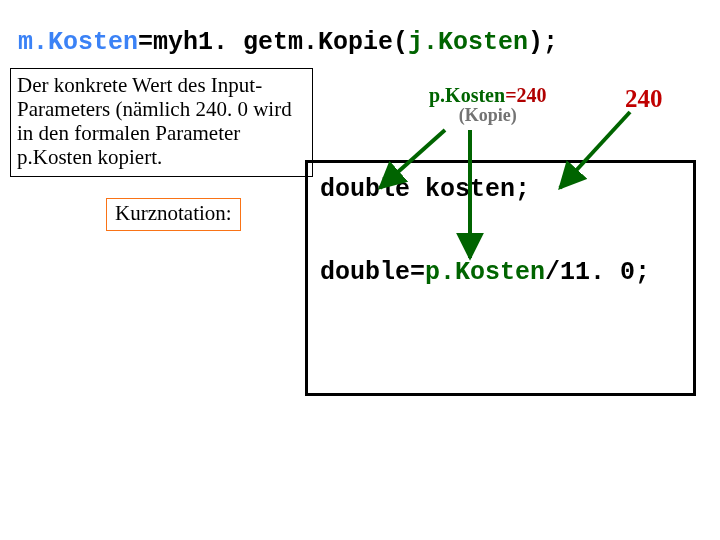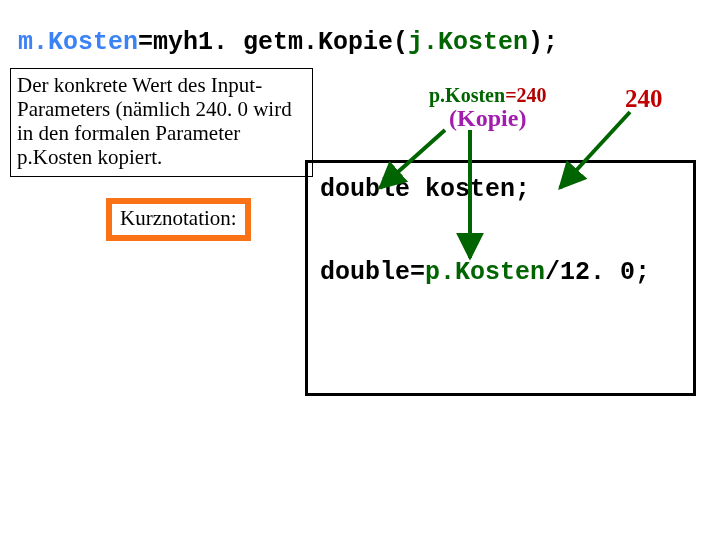--- a/index.html
+++ b/index.html
@@ -35,41 +35,41 @@
     font-family: "Times New Roman", serif;
     font-size: 21px;
     line-height: 1.15;
     background: #fff;
   }
 
   .kurz-box {
     position: absolute;
     top: 198px;
     left: 106px;
-    border: 6px solid #f97316;
+    border: 1px solid #f97316;
     padding: 2px 8px 4px 8px;
     font-family: "Times New Roman", serif;
     font-size: 21px;
     background: #fff;
   }
 
   .pkosten-label {
     position: absolute;
     top: 85px;
     left: 400px;
     font-family: "Comic Sans MS", cursive;
     font-weight: bold;
     font-size: 20px;
     color: #006400;
     text-align: center;
     line-height: 1.05;
     margin-left: 29px;
   }
   .pkosten-label .eqred { color: #b00000; }
-  .pkosten-label .sub { color: #a21caf; font-size: 24px; display: block; }
+  .pkosten-label .sub { color: #737373; font-size: 18px; display: block; }
 
   .val240 {
     position: absolute;
     top: 85px;
     left: 625px;
     font-family: "Comic Sans MS", cursive;
     font-weight: bold;
     font-size: 25px;
     color: #c00000;
   }
@@ -125,21 +125,21 @@
   <span class="sub">(Kopie)</span>
 </div>
 
 <div class="val240">
   <span>240</span>
 </div>
 
 <div class="codebox">
   <div class="line l1">double kosten;</div>
   <div class="line l2">
-    <span>double=</span><span class="green">p.Kosten</span><span>/12. 0;</span>
+    <span>double=</span><span class="green">p.Kosten</span><span>/11. 0;</span>
   </div>
 </div>
 
 <svg class="overlay" viewBox="0 0 720 540">
   <defs>
     <marker id="ah" viewBox="0 0 10 10" refX="9" refY="5" markerWidth="7" markerHeight="7" orient="auto-start-reverse">
       <path d="M 0 0 L 10 5 L 0 10 z" fill="#006400"></path>
     </marker>
   </defs>
 

